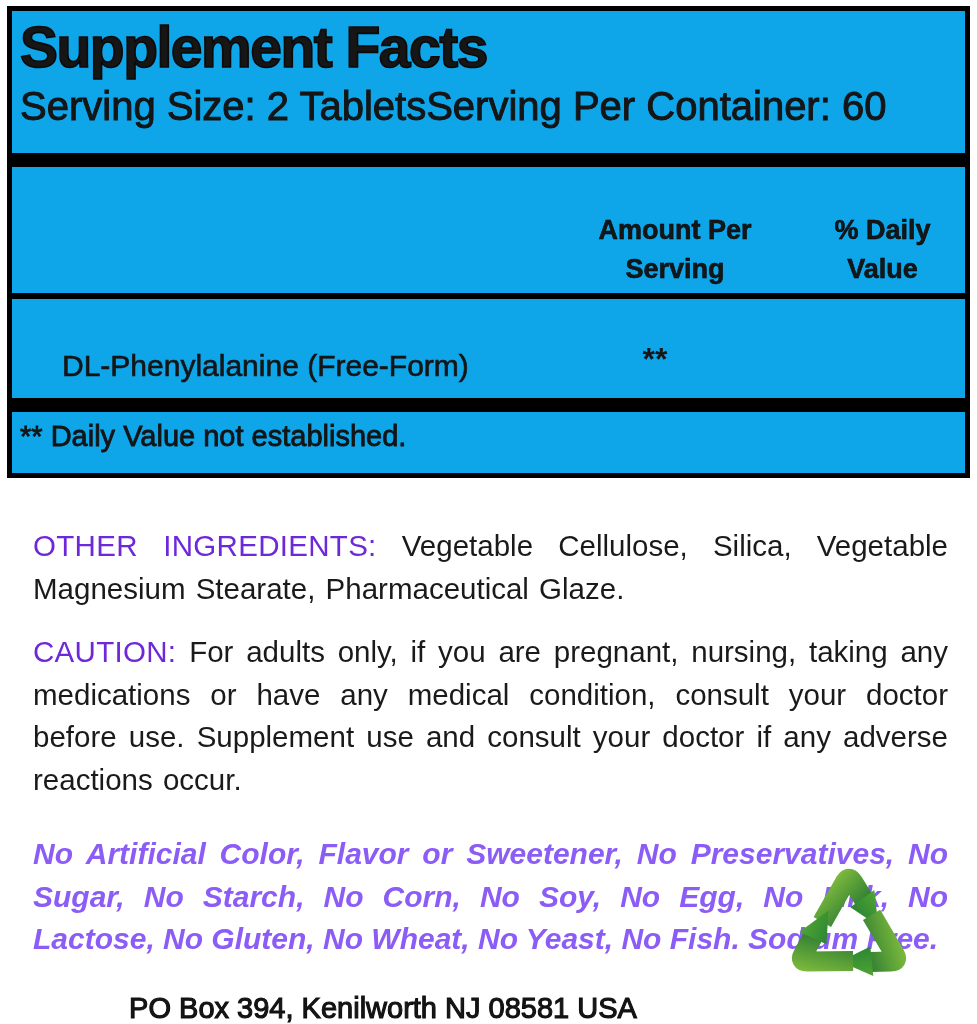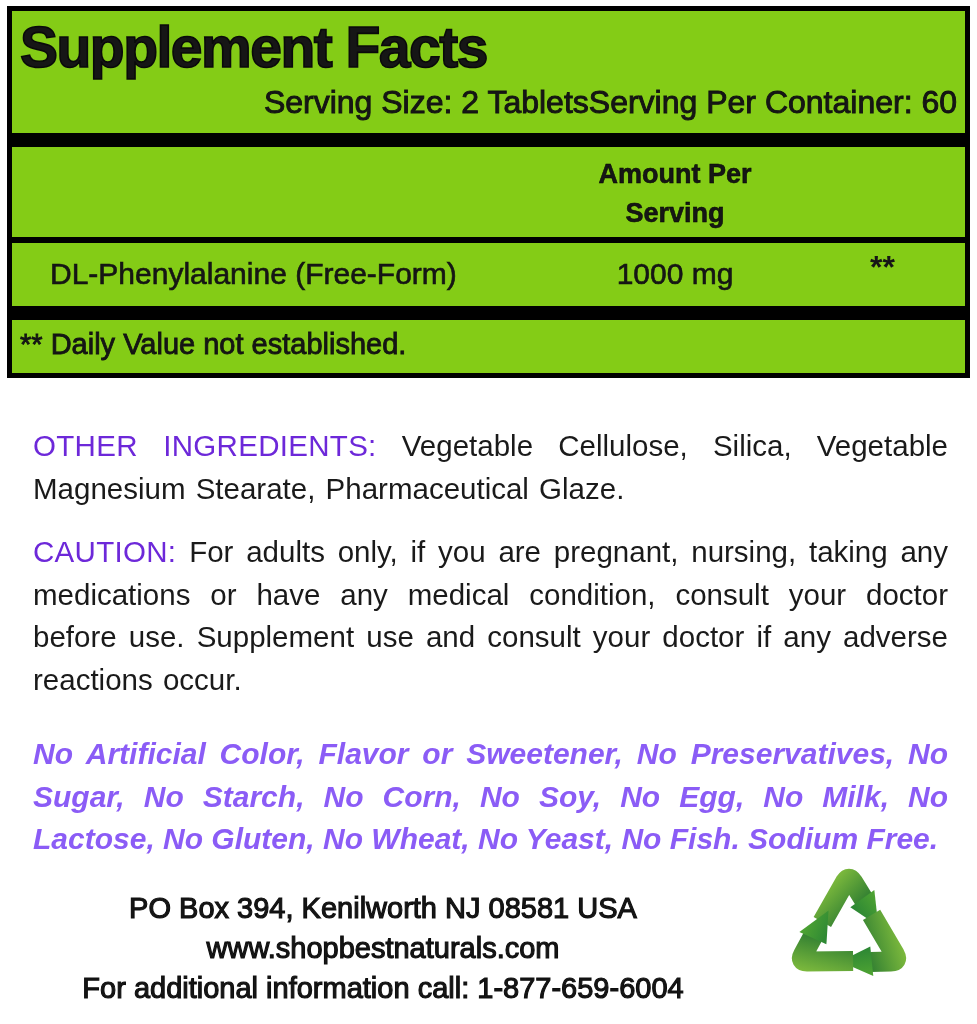--- a/index.html
+++ b/index.html
@@ -10,75 +10,76 @@
     color: #161616;
     font-family: "Liberation Sans", sans-serif;
     position: relative;
     overflow: hidden;
   }
 
   
   .facts-box {
     margin: 6px 7px 0 7px;
     border: 5px solid #000;
-    background: #84cc16;
+    background: #0ea5e9;
   }
   .fb-title {
     font-size: 57px;
     font-weight: bold;
     letter-spacing: -1.5px;
     -webkit-text-stroke: 1.6px #0a0a0a;
     line-height: 1.0;
     padding: 8px 8px 0 8px;
   }
   .fb-serving-row {
     display: flex;
-    justify-content: flex-end;
-    font-size: 32px;
+    justify-content: flex-start;
+    font-size: 40px;
     font-weight: 400;
     -webkit-text-stroke: 0.9px #111;
-    padding: 8px 8px 12px 8px;
+    padding: 8px 8px 24px 8px;
   }
   .bar { background: #000; height: 14px; }
   .bar.thin { height: 6px; }
 
   .fb-grid {
     display: grid;
     grid-template-columns: 1fr 250px 165px;
+    margin-top: 36px;
   }
   .fb-header-cell {
     font-size: 27px;
     font-weight: bold;
     -webkit-text-stroke: 0.5px #000;
     text-align: center;
     line-height: 1.45;
     padding: 8px 0 4px 0;
   }
-  .fb-row { align-items: center; padding: 12px 0 14px 0; }
+  .fb-row { align-items: center; padding: 12px 0 14px 12px; gap: 20px; }
   .fb-ing-name {
     font-size: 30px;
     -webkit-text-stroke: 0.6px #111;
     padding-left: 38px;
   }
   .fb-ing-amount {
     font-size: 30px;
     -webkit-text-stroke: 0.6px #111;
     text-align: center;
   }
   .fb-ing-dv {
     font-size: 32px;
     font-weight: bold;
     text-align: center;
     position: relative;
     top: -6px;
   }
   .fb-footnote {
     font-size: 29px;
     -webkit-text-stroke: 0.8px #111;
-    padding: 8px 8px 12px 8px;
+    padding: 8px 8px 20px 8px;
   }
 
   
   .content { padding: 0 29px 0 33px; }
   p.sect {
     font-size: 29.5px;
     line-height: 1.44;
     text-align: justify;
     margin: 0 0 21px 0;
     color: #1a1a1a;
@@ -131,27 +132,30 @@
   </div>
 
   <div class="bar"></div>
 
   <div class="fb-grid">
     <div></div>
     <div class="fb-header-cell">
       <span style="display:block">Amount Per</span>
       <span style="display:block">Serving</span>
     </div>
+    <div class="fb-header-cell">
+      <span style="display:block">% Daily</span>
+      <span style="display:block">Value</span>
+    </div>
   </div>
 
   <div class="bar thin"></div>
 
   <div class="fb-grid fb-row">
     <div class="fb-ing-name">DL-Phenylalanine (Free-Form)</div>
-    <div class="fb-ing-amount">1000 mg</div>
     <div class="fb-ing-dv">**</div>
   </div>
 
   <div class="bar"></div>
 
   <div class="fb-footnote">** Daily Value not established.</div>
 </div>
 
 <div class="content">
 

